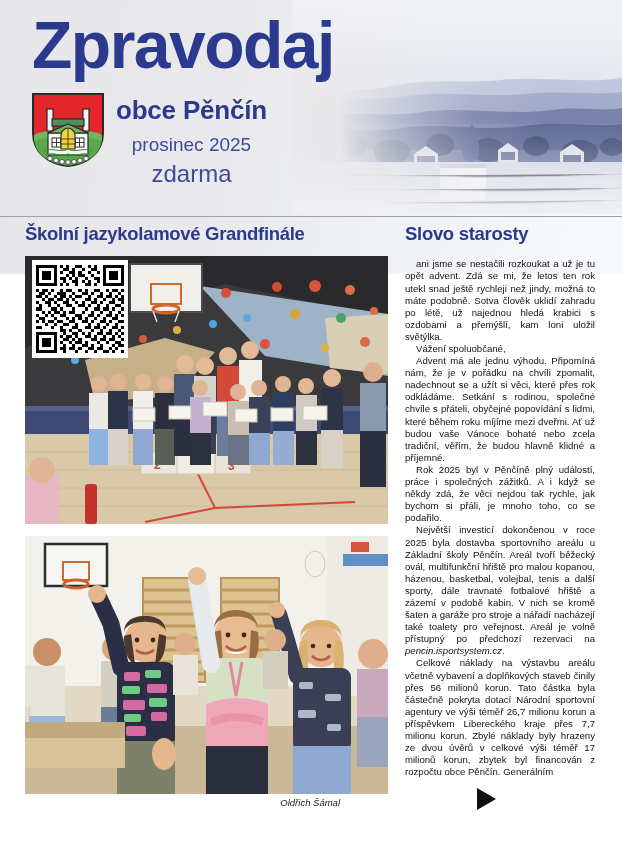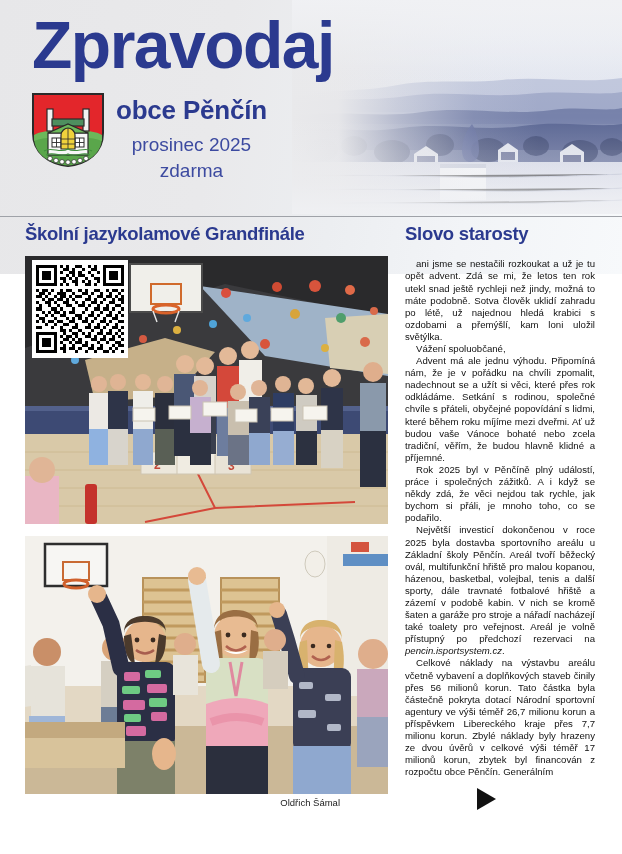--- a/index.html
+++ b/index.html
@@ -79,21 +79,21 @@
     line-height: 1.15;
     letter-spacing: -0.2px;
   }
   .title-date {
     font-size: 19px;
     color: #3c4aa0;
     line-height: 1.35;
     margin-top: 6px;
   }
   .title-free {
-    font-size: 19px;
+    font-size: 24px;
     color: #3c4aa0;
     line-height: 1.35;
   }
 
   .rule {
     position: absolute;
     left: 0;
     top: 216px;
     width: 622px;
     height: 1px;
@@ -148,20 +148,21 @@
     background: #ffffff;
     padding: 4px;
     box-sizing: border-box;
     z-index: 6;
   }
   .qr svg { display: block; width: 100%; height: 100%; }
 
   .credit {
     text-align: right;
     font-size: 9.5px;
+    font-style: italic;
     color: #1b1b1b;
     margin-top: 3px;
     padding-right: 48px;
   }
 
   
   .body-p {
     font-size: 9.6px;
     line-height: 12.1px;
     color: #111111;

